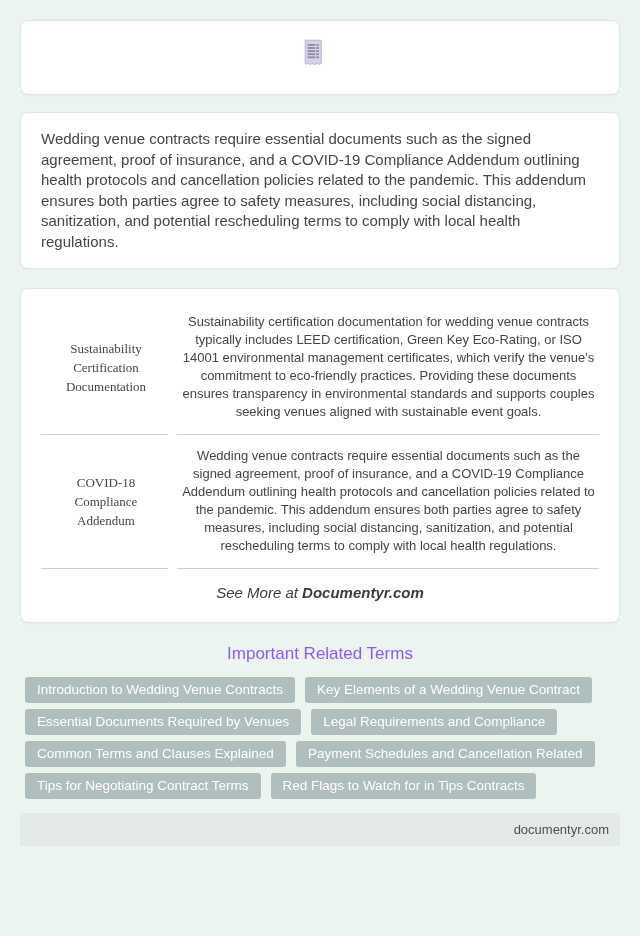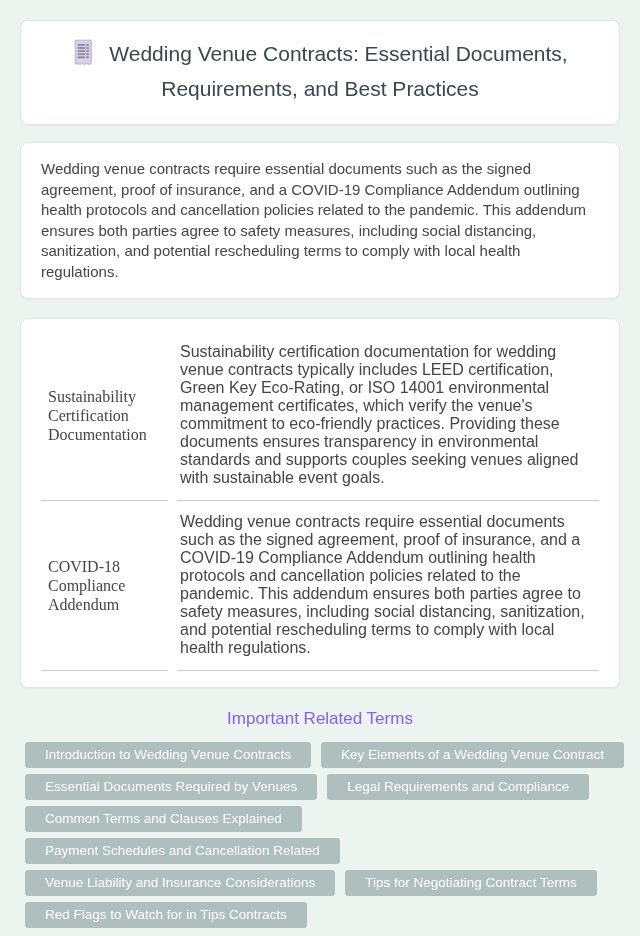--- a/index.html
+++ b/index.html
@@ -52,23 +52,24 @@
     color: var(--body-color, #454545);
   }
   
   .table-card {
     margin: 19px 20px 0;
     padding: 12px 20px 16px;
   }
   .trow { display: flex; align-items: stretch; }
   .tcell {
     border-bottom: 1px solid var(--divider, #cccccc);
-    font-size: 16px;
+    font-size: 13px;
     color: var(--body-color, #454545);
     box-sizing: border-box;
+    text-align: center;
   }
   .term {
     flex: 0 0 auto;
     width: 127px;
     padding: 12px 4px 12px 7px;
     display: flex;
     align-items: center;
     line-height: 19px;
     font-family: Liberation Serif, serif;
   }
@@ -99,21 +100,21 @@
     flex-wrap: wrap;
     gap: 6px 10px;
     padding: 0 14px 0 25px;
   }
   .pill {
     display: inline-block;
     background: var(--pill-bg, #aebfbe);
     color: var(--pill-text, #ffffff);
     font-size: 13.5px;
     line-height: 16px;
-    padding: 5px 20px;
+    padding: 5px 12px;
     border-radius: 3px;
     white-space: nowrap;
     cursor: pointer;
   }
   
   .footer {
     margin: 14px 20px 0;
     height: 33px;
     background: var(--footer-bg, #e3e9e6);
     display: flex;
@@ -136,57 +137,57 @@
             <rect x="14.2" y="5" width="2.6" height="1.8"></rect>
             <rect x="5.6" y="8.1" width="7.6" height="1.8"></rect>
             <rect x="14.2" y="8.1" width="2.6" height="1.8"></rect>
             <rect x="5.6" y="11.2" width="7.6" height="1.8"></rect>
             <rect x="14.2" y="11.2" width="2.6" height="1.8"></rect>
             <rect x="5.6" y="14.3" width="7.6" height="1.8"></rect>
             <rect x="14.2" y="14.3" width="2.6" height="1.8"></rect>
             <rect x="5.6" y="17.4" width="7.6" height="1.8"></rect>
             <rect x="14.2" y="17.4" width="2.6" height="1.8"></rect>
           </g>
-        </svg></span><span>Wedding Venue Contracts: Essential Documents, Requirements, and Best Practices</span></h1>
+        </svg></span></h1>
 </section>
 
 <section class="card intro-card">
   <p>Wedding venue contracts require essential documents such as the signed agreement, proof of insurance, and a COVID-19 Compliance Addendum outlining health protocols and cancellation policies related to the pandemic. This addendum ensures both parties agree to safety measures, including social distancing, sanitization, and potential rescheduling terms to comply with local health regulations.</p>
 </section>
 
 <section class="card table-card">
   <div class="terms-table" id="terms-table">
   <div class="trow">
     <div class="tcell term">Sustainability Certification Documentation</div>
     <div class="tcell def">Sustainability certification documentation for wedding venue contracts typically includes LEED certification, Green Key Eco-Rating, or ISO 14001 environmental management certificates, which verify the venue's commitment to eco-friendly practices. Providing these documents ensures transparency in environmental standards and supports couples seeking venues aligned with sustainable event goals.</div>
   </div>
 
   <div class="trow">
     <div class="tcell term">COVID-18 Compliance Addendum</div>
     <div class="tcell def">Wedding venue contracts require essential documents such as the signed agreement, proof of insurance, and a COVID-19 Compliance Addendum outlining health protocols and cancellation policies related to the pandemic. This addendum ensures both parties agree to safety measures, including social distancing, sanitization, and potential rescheduling terms to comply with local health regulations.</div>
   </div>
 </div>
+  <p class="see-more"><span>See More at </span><strong>Documentyr.com</strong></p>
 </section>
 
 <h2 class="related-heading">Important Related Terms</h2>
 
 <div class="pills" id="pills">
   <span class="pill">Introduction to Wedding Venue Contracts</span>
 
   <span class="pill">Key Elements of a Wedding Venue Contract</span>
 
   <span class="pill">Essential Documents Required by Venues</span>
 
   <span class="pill">Legal Requirements and Compliance</span>
 
   <span class="pill">Common Terms and Clauses Explained</span>
 
   <span class="pill">Payment Schedules and Cancellation Related</span>
 
-  <span class="pill">Venue Liability and Insurance Considerations</span>
 
   <span class="pill">Tips for Negotiating Contract Terms</span>
 
   <span class="pill">Red Flags to Watch for in Tips Contracts</span>
 
 </div>
 
 <footer class="footer">
   <span>documentyr.com</span>
 </footer>

